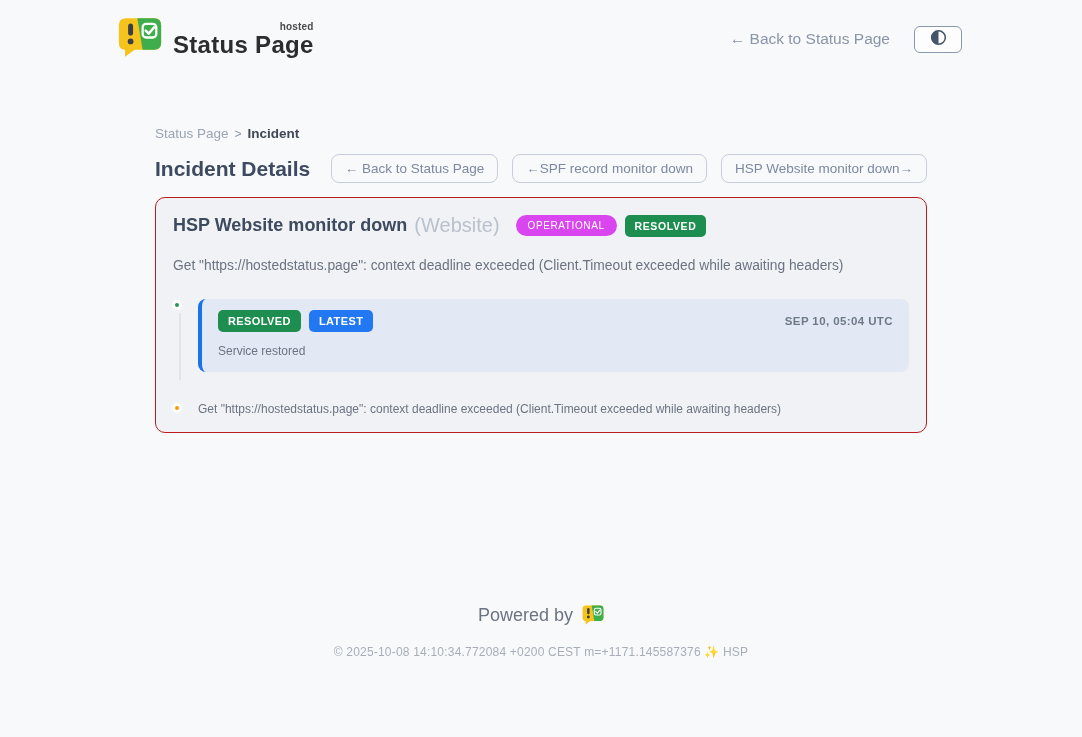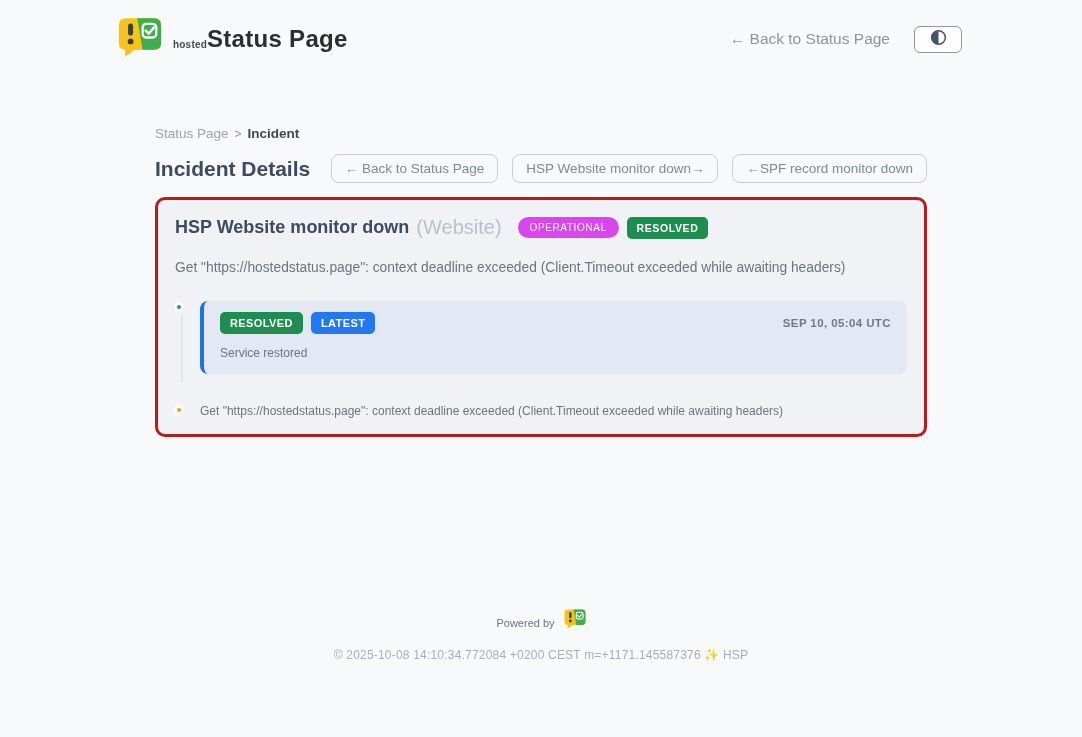--- a/index.html
+++ b/index.html
@@ -10,21 +10,21 @@
     color: #4a5568;
     overflow: hidden;
   }
 
   
   .header {
     display: flex; justify-content: space-between; align-items: center;
     padding: 14px 120px 0 118px; height: 64px;
   }
   .logo { display: flex; align-items: center; gap: 11px; cursor: pointer; }
-  .logo-text { display: flex; align-items: flex-end; line-height: 1; }
+  .logo-text { display: flex; flex-direction: column; align-items: flex-end; line-height: 1; }
   .hosted { font-size: 10px; font-weight: 700; color: #4a4a4a; margin-bottom: 1px; letter-spacing: 0.2px; }
   .brand { font-size: 24px; font-weight: 700; color: #2d2d2d; letter-spacing: 0.3px; }
   .header-right { display: flex; align-items: center; gap: 24px; }
   .back-link { color: #8995a8; font-size: 15.5px; text-decoration: none; cursor: pointer; }
   .theme-btn {
     width: 48px; height: 27px; border: 1px solid #8a98ad; border-radius: 6px;
     background: #fdfdfe; display: flex; align-items: center; justify-content: center; cursor: pointer;
   }
 
   
@@ -37,21 +37,21 @@
   .page-title { font-size: 21px; color: #3d4a5f; font-weight: 700; }
   .nav-btns { display: flex; gap: 14px; }
   .nav-btn {
     border: 1px solid #c6cedb; border-radius: 8px; background: transparent;
     color: #7c89a0; font-size: 13.5px; padding: 6px 13px; font-family: inherit; cursor: pointer;
     white-space: nowrap;
   }
 
   
   .card {
-    margin-top: 14px; background: #f1f2f5; border: 3px solid #b91c1c;
+    margin-top: 14px; background: #f1f2f5; border: 1px solid #b91c1c;
     border-radius: 10px; padding: 16px 17px;
   }
   .card-title-row { display: flex; align-items: center; }
   .incident-title { font-size: 18px; font-weight: 700; color: #3d4a5f; }
   .incident-component { font-size: 20px; color: #b9c1cd; font-weight: 400; margin-left: 7px; }
   .pill {
     background: #d946ef; color: #fff; font-size: 10px; font-weight: 400;
     letter-spacing: 0.6px; padding: 5px 12px; border-radius: 999px; margin-left: 16px;
   }
   .hdr-resolved {
@@ -87,22 +87,22 @@
   .badge-resolved { background: #1e8e50; }
   .badge-latest { background: #2277f2; }
   .badge-investigating { background: #f89b0b; }
   .timestamp { font-size: 11.5px; font-weight: 600; color: #6f7987; letter-spacing: 0.4px; }
   .tl-msg { margin-top: 12px; font-size: 12px; color: #6b7482; }
   .tl-entry.plain .tl-msg { margin-top: 14px; }
 
   
   .footer { margin-top: 172px; text-align: center; }
   .powered {
-    font-size: 11px; color: #6b7482;
-    display: flex; align-items: flex-end; justify-content: center; gap: 9px;
+    font-size: 18px; color: #6b7482;
+    display: flex; align-items: flex-start; justify-content: center; gap: 9px;
   }
   .footer-logo { cursor: pointer; display: inline-flex; }
   .copyright { margin-top: 19px; font-size: 12px; color: #a8aeb9; letter-spacing: 0.2px; }
 </style>
 </head>
 <body>
 
 <header class="header">
   <div class="logo">
     <span>
@@ -136,22 +136,22 @@
 <main>
 
   <div class="breadcrumb">
     <span>Status Page</span><span class="crumb-sep">&gt;</span><span class="crumb-current">Incident</span>
   </div>
 
   <div class="title-row">
     <h1 class="page-title">Incident Details</h1>
     <div class="nav-btns">
       <button class="nav-btn">← Back to Status Page</button>
+      <button class="nav-btn">←SPF record monitor down</button>
       <button class="nav-btn">HSP Website monitor down→</button>
-      <button class="nav-btn">←SPF record monitor down</button>
     </div>
   </div>
 
   <section class="card">
 
     <div class="card-title-row">
       <span class="incident-title">HSP Website monitor down</span>
       <span class="incident-component">(Website)</span>
       <span class="pill">OPERATIONAL</span>
       <span class="hdr-resolved">RESOLVED</span>

